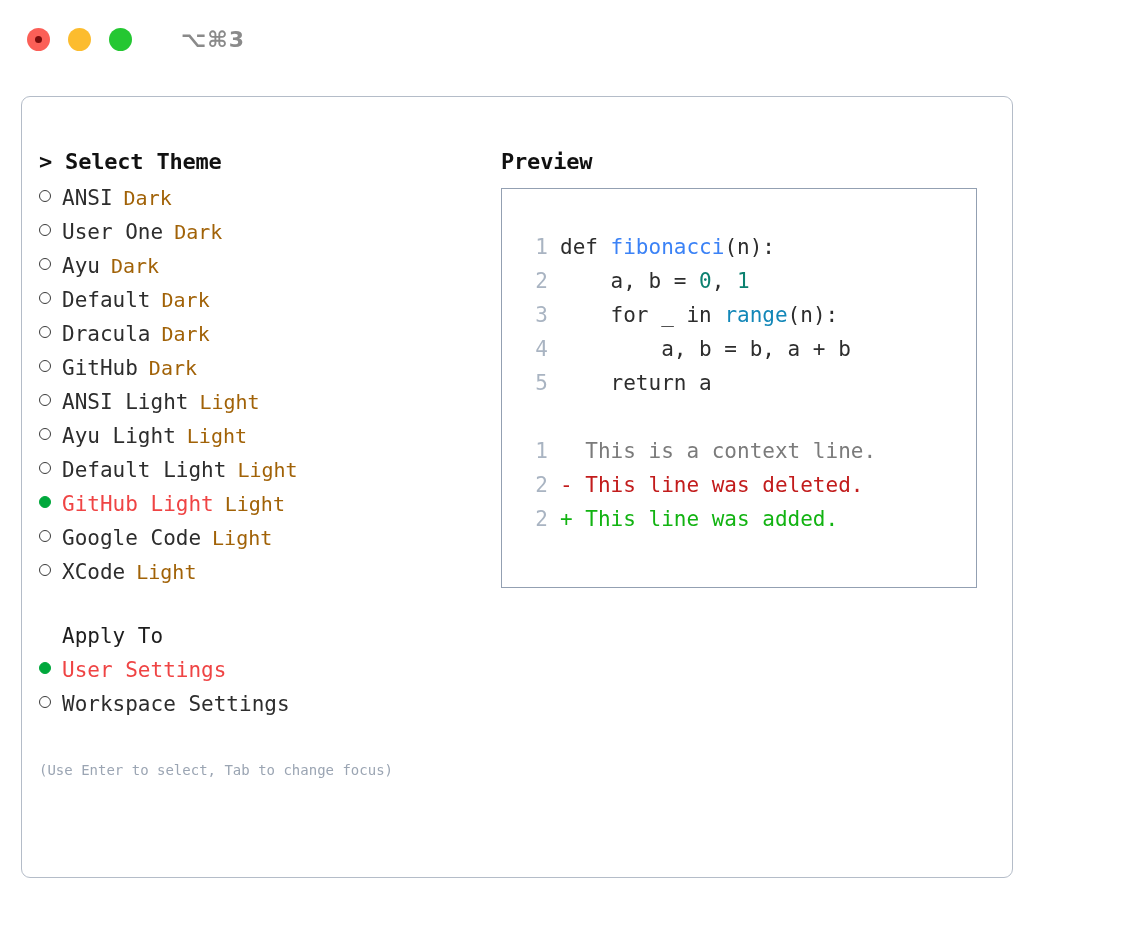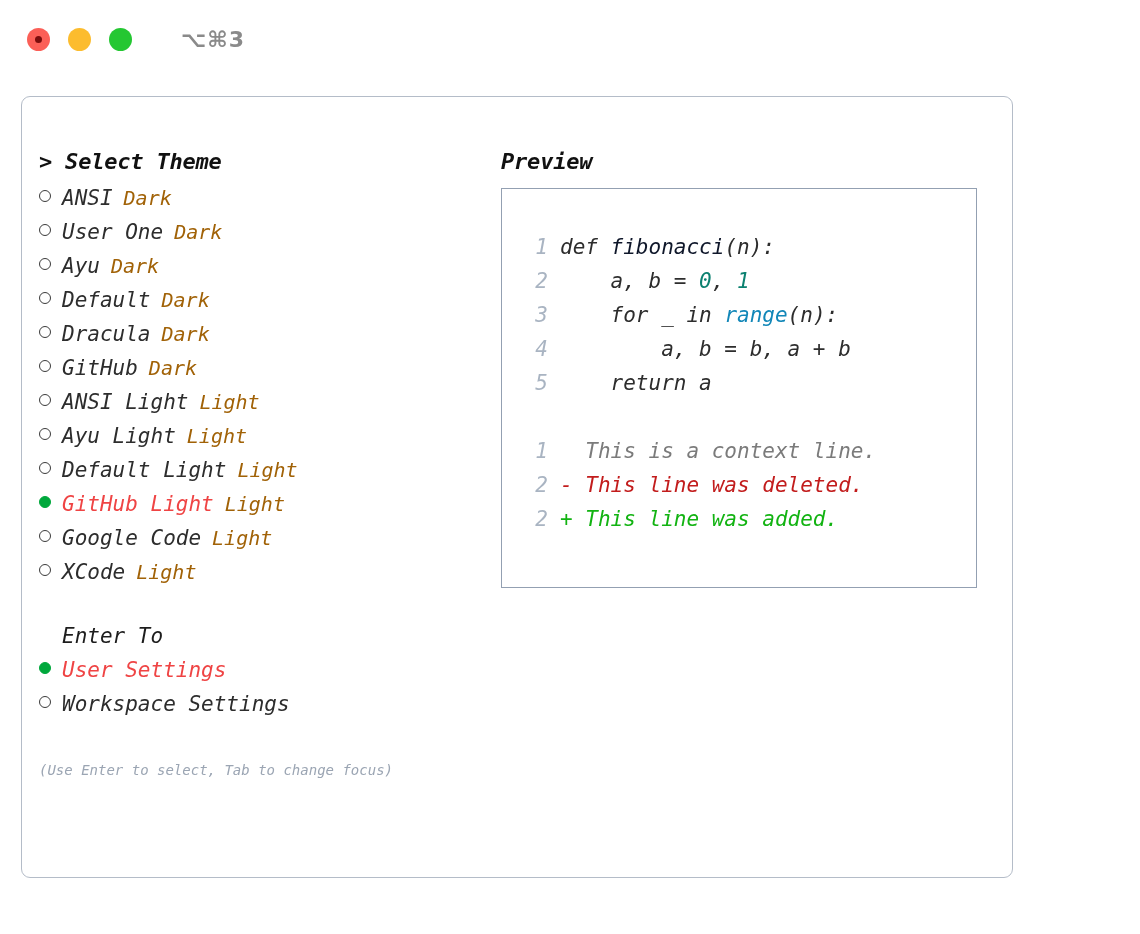--- a/index.html
+++ b/index.html
@@ -59,21 +59,20 @@
   }
 
   
   .panel {
     position: absolute;
     left: 21px; top: 96px;
     width: 992px; height: 782px;
     border: 1.6px solid #b4bcc8;
     border-radius: 9px;
     background: #ffffff;
-    font-style: italic;
   }
 
   .panel-inner {
     position: relative;
     width: 100%; height: 100%;
     padding: 44px 0 0 0;
   }
 
   
   .col-left {
@@ -170,21 +169,21 @@
   }
   .lineno {
     width: 46px;
     text-align: right;
     color: #a9b4c2;
     flex: 0 0 auto;
     margin-right: 12px;
   }
   .code-text { color: #2d2d2d; }
 
-  .tok-fn    { color: #0f172a; }
+  .tok-fn    { color: #3b82f6; }
   .tok-num   { color: #0c8170; }
   .tok-call  { color: #1287b8; }
   .tok-ctx   { color: #7b7b7b; }
   .tok-del   { color: #c21c1c; }
   .tok-add   { color: #12b312; }
 
   .spacer-line { height: 34px; }
 </style>
 </head>
 <body>
@@ -266,21 +265,21 @@
               <span class="row-tag">Light</span>
             </div>
             <div class="row">
               <span class="radio"></span>
               <span class="row-label">XCode</span>
               <span class="row-tag">Light</span>
             </div>
           </div>
 
         <div class="applyto-block">
-          <div class="applyto-header">Enter To</div>
+          <div class="applyto-header">Apply To</div>
           <div class="applyto-list">
               <div class="row selected">
                 <span class="radio on"></span>
                 <span class="row-label">User Settings</span>
               </div>
               <div class="row">
                 <span class="radio"></span>
                 <span class="row-label">Workspace Settings</span>
               </div>
             </div>

